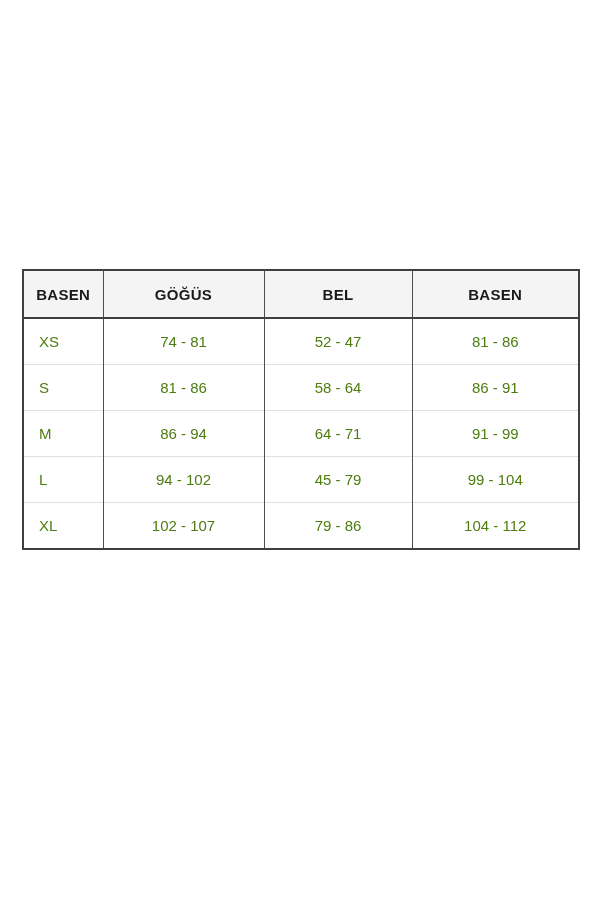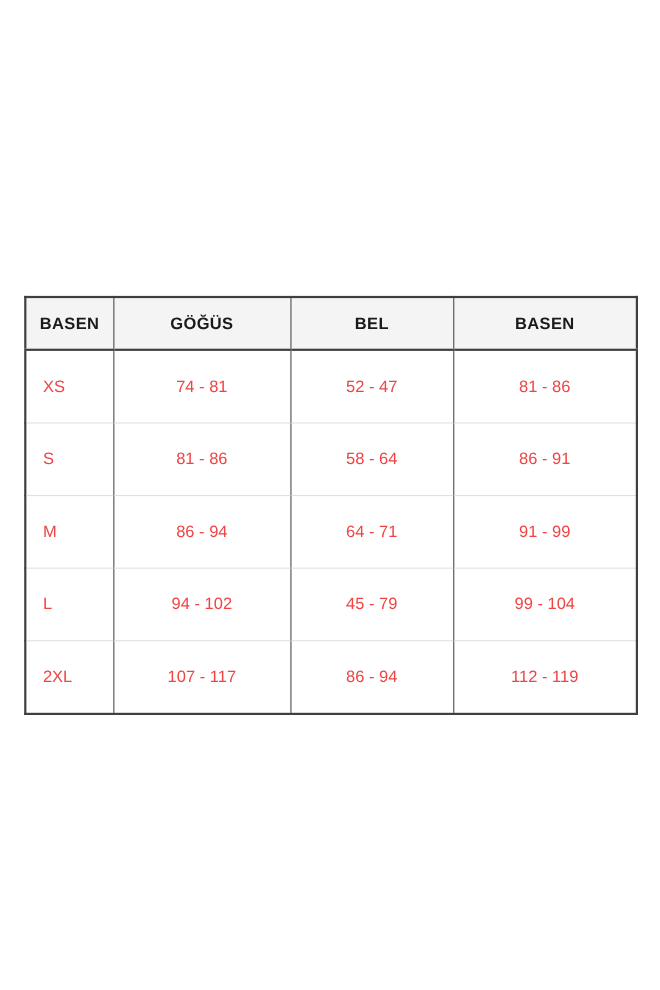--- a/index.html
+++ b/index.html
@@ -34,23 +34,23 @@
     font-size: 15px;
     font-weight: bold;
     letter-spacing: 0.3px;
     color: #1a1a1a;
     text-align: center;
     padding: 0;
   }
   .size-chart td {
     height: 45px;
     font-size: 15px;
-    color: #ef4444;
+    color: #4d7c0f;
     text-align: center;
-    padding: 10px;
+    padding: 0;
   }
   .size-chart th + th,
   .size-chart td + td {
     border-left: 1px solid #4d4d4d;
   }
   .size-chart tbody tr + tr td {
     border-top: 1px solid #e0e0e0;
   }
   .size-chart td.size-col {
     text-align: left;
@@ -95,20 +95,20 @@
         <td>64 - 71</td>
         <td>91 - 99</td>
       </tr>
       <tr>
         <td class="size-col">L</td>
         <td>94 - 102</td>
         <td>45 - 79</td>
         <td>99 - 104</td>
       </tr>
       <tr>
-        <td class="size-col">2XL</td>
-        <td>107 - 117</td>
-        <td>86 - 94</td>
-        <td>112 - 119</td>
+        <td class="size-col">XL</td>
+        <td>102 - 107</td>
+        <td>79 - 86</td>
+        <td>104 - 112</td>
       </tr>
     </tbody>
   </table>
 </div>
 
 </body></html>

